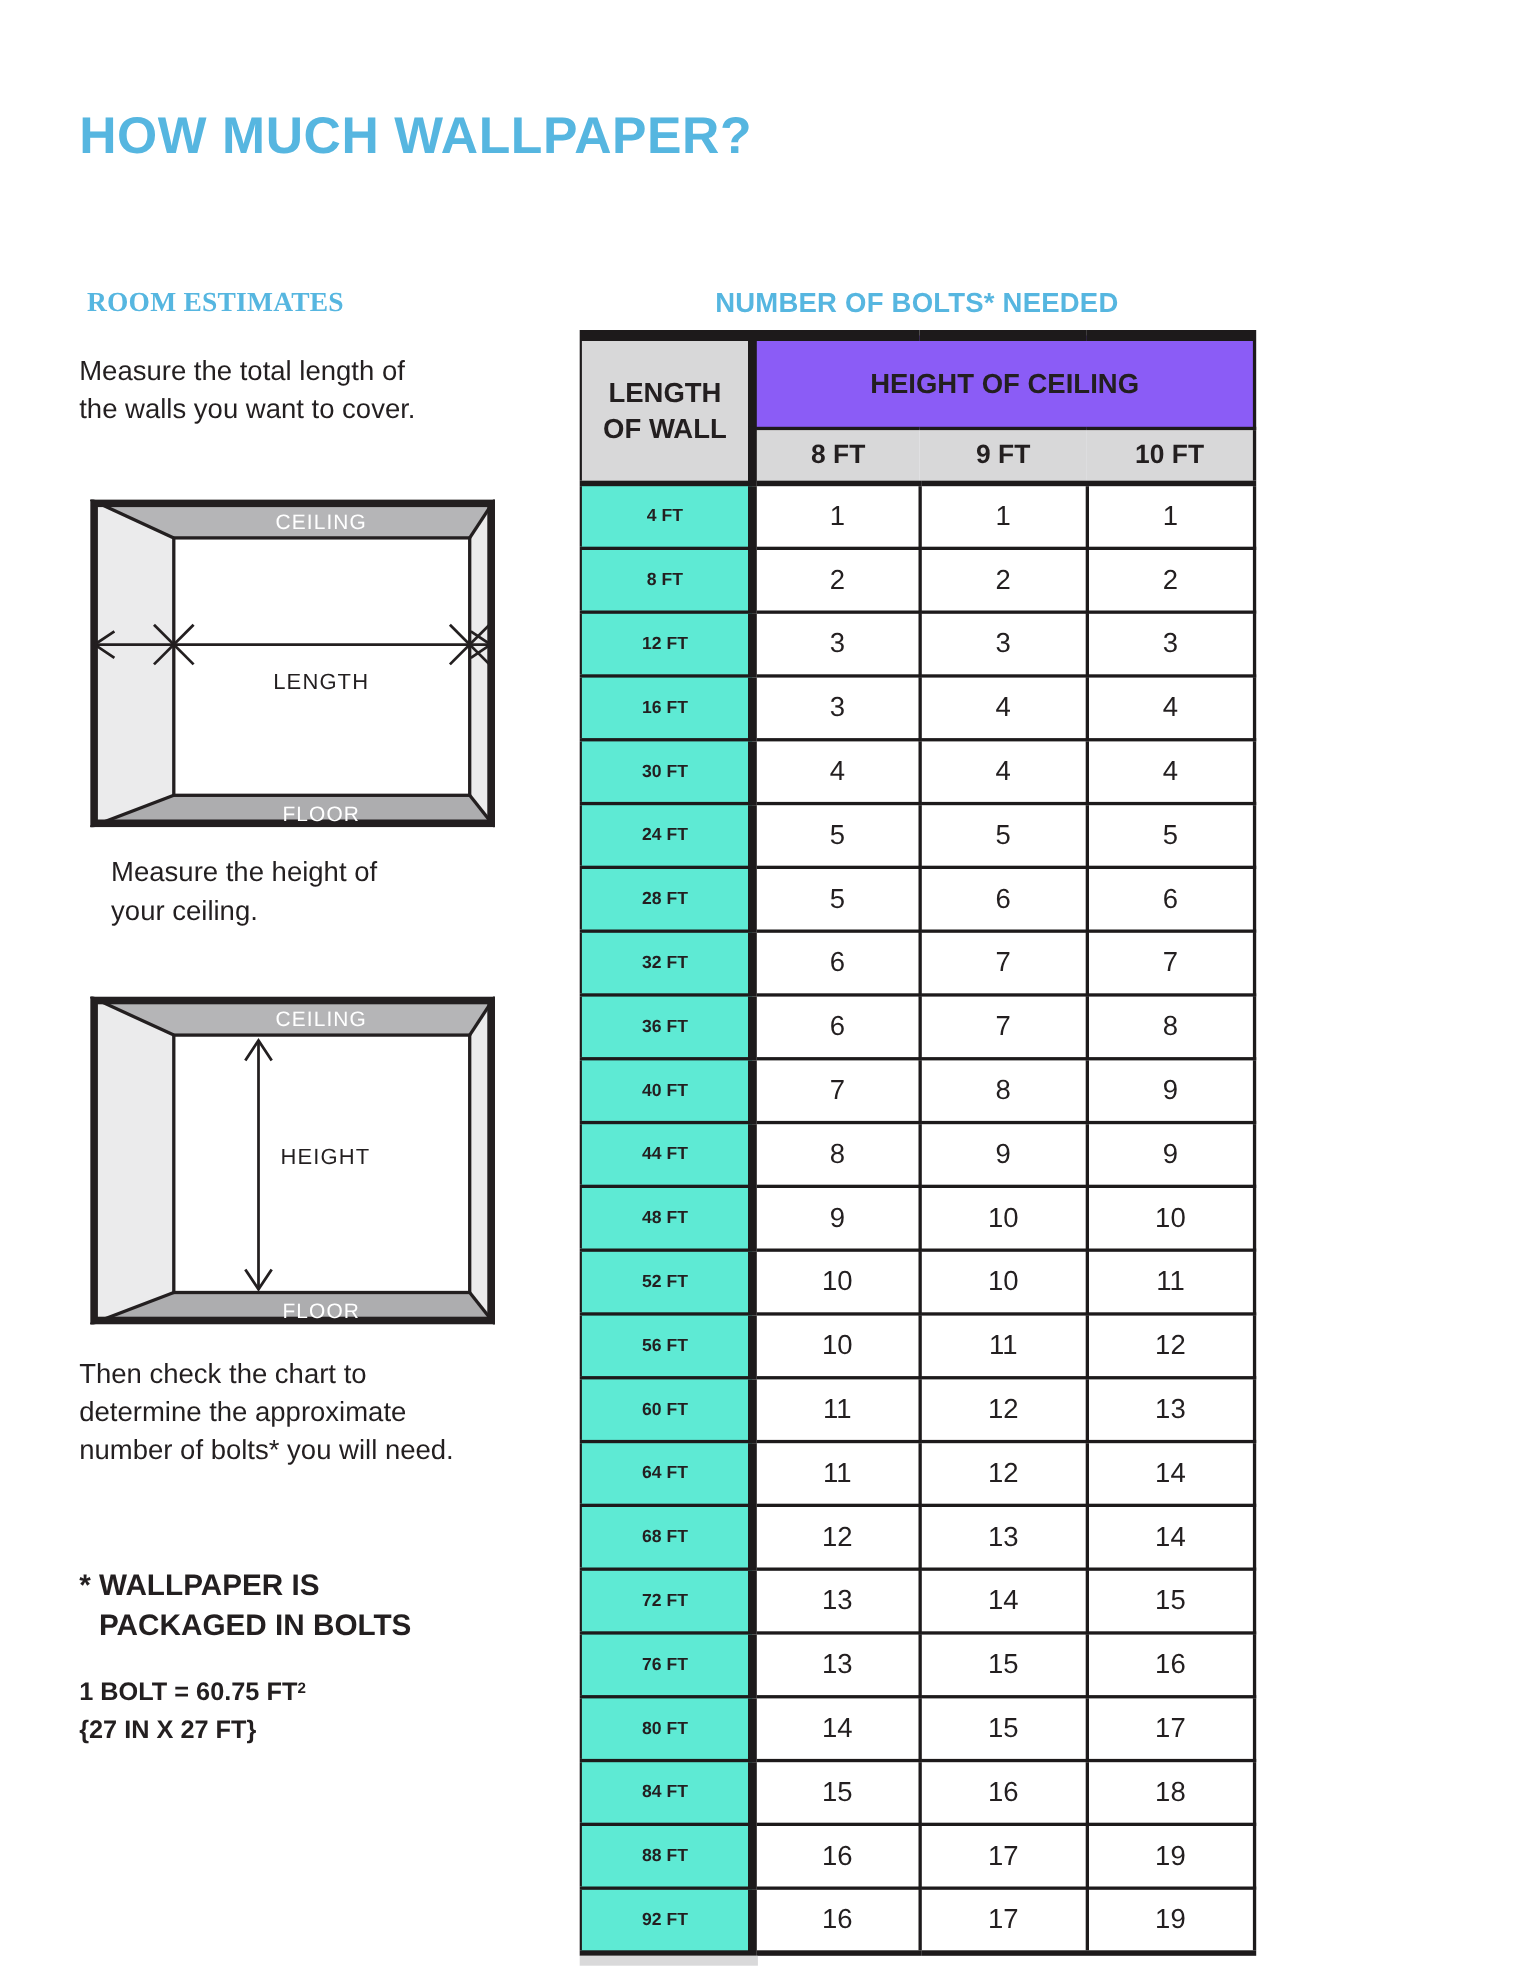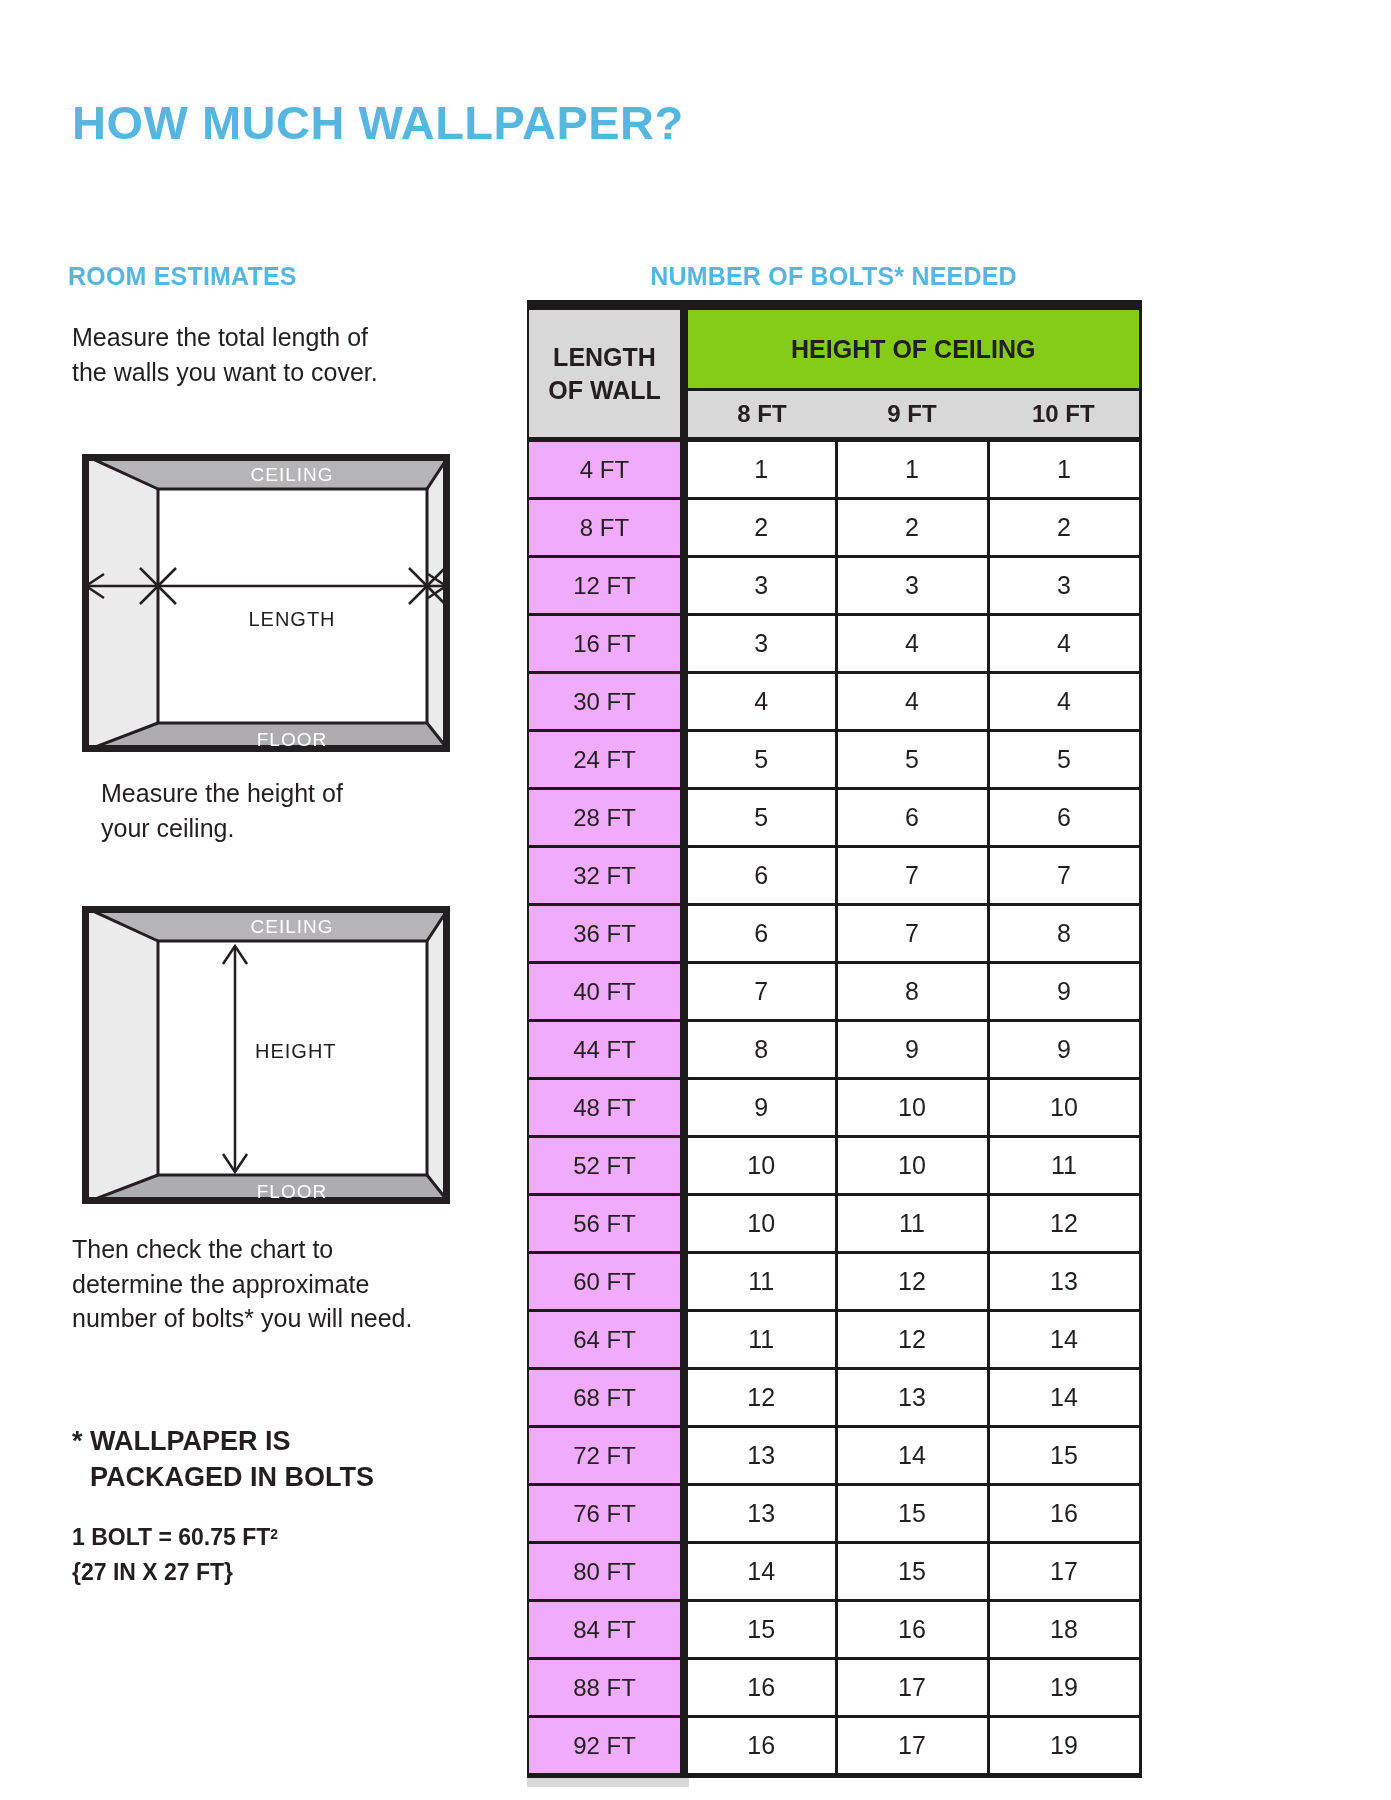--- a/index.html
+++ b/index.html
@@ -22,21 +22,21 @@
     white-space: nowrap;
   }
   .section-heading {
     position: absolute;
     font-size: 25px;
     font-weight: bold;
     color: #56b6e0;
     letter-spacing: 0.2px;
     white-space: nowrap;
   }
-  .left-heading { left: 68px; top: 262px; }
+  .left-heading { left: 79px; top: 262px; font-family: Liberation Serif, serif; }
   .table-heading {
     left: 527px; top: 262px; width: 613px;
     text-align: center;
   }
   .body-text {
     position: absolute;
     left: 72px;
     font-size: 25px;
     line-height: 1.38;
     color: #231f20;
@@ -96,39 +96,39 @@
   .corner-cell {
     background: #d8d8d9;
     font-size: 25px;
     font-weight: bold;
     line-height: 1.3;
     border-left: 2px solid #1d1a1b;
     border-right: 8px solid #1d1a1b;
     border-bottom: 5px solid #1d1a1b;
   }
   .group-header {
-    background: #84cc16;
+    background: #8b5cf6;
     font-size: 25px;
     font-weight: bold;
     height: 78px;
     border-right: 3px solid #1d1a1b;
     border-bottom: 3px solid #1d1a1b;
   }
   .sub-header th {
     background: #d8d8d9;
     font-size: 24px;
     font-weight: bold;
     height: 46px;
     border-bottom: 5px solid #1d1a1b;
   }
   .sub-header th:last-child { border-right: 3px solid #1d1a1b; }
   tbody th {
-    background: #f0abfc;
-    font-size: 24px;
-    font-weight: normal;
+    background: #5eead4;
+    font-size: 16px;
+    font-weight: bold;
     height: 55px;
     border-left: 2px solid #1d1a1b;
     border-right: 8px solid #1d1a1b;
     border-top: 3px solid #1d1a1b;
     border-bottom: 3px solid #1d1a1b;
   }
   tbody td {
     background: #ffffff;
     font-size: 25px;
     font-weight: normal;

